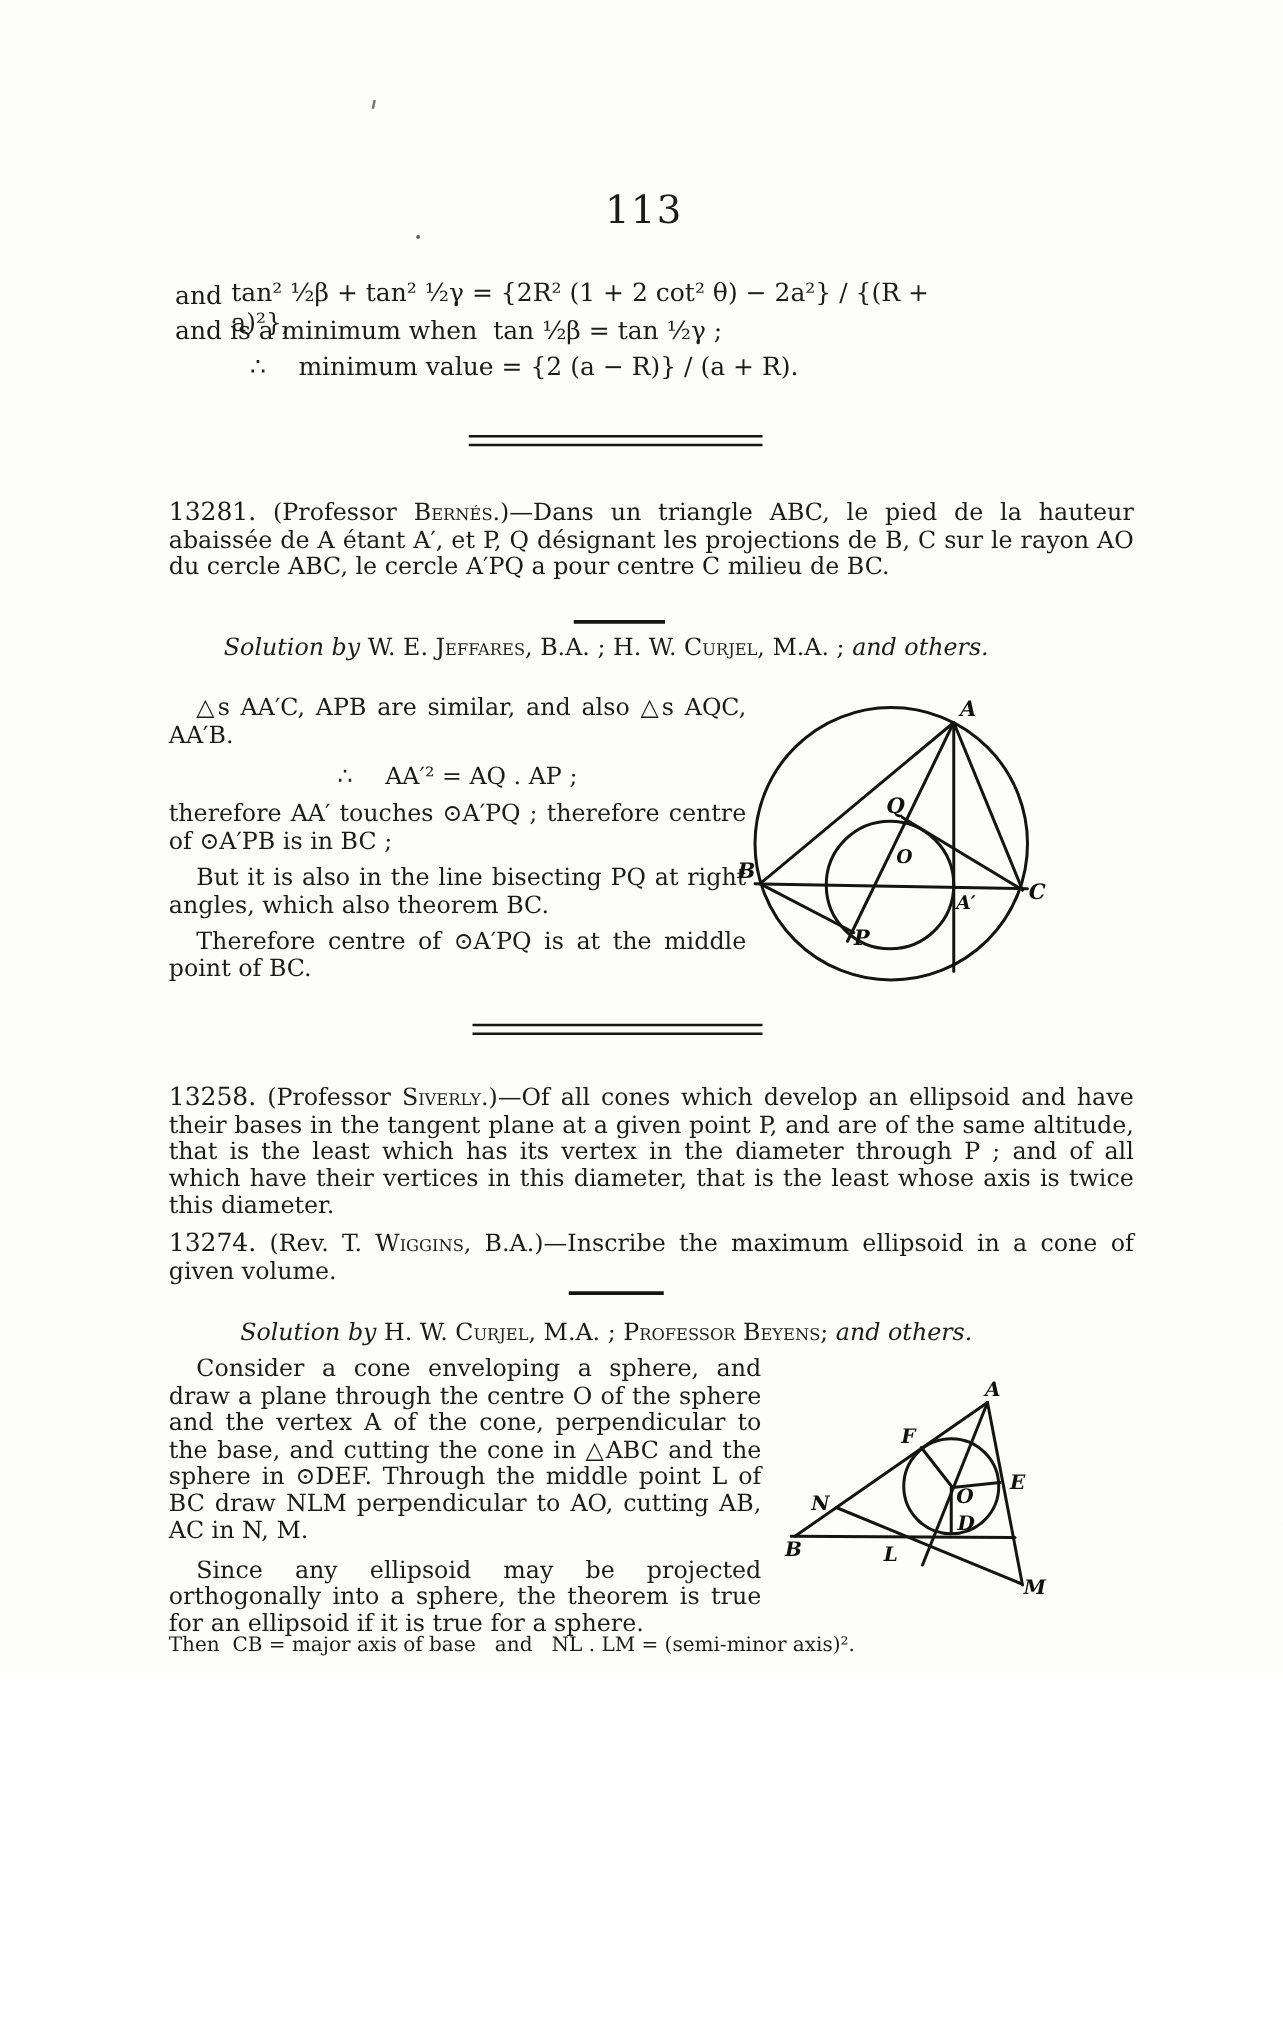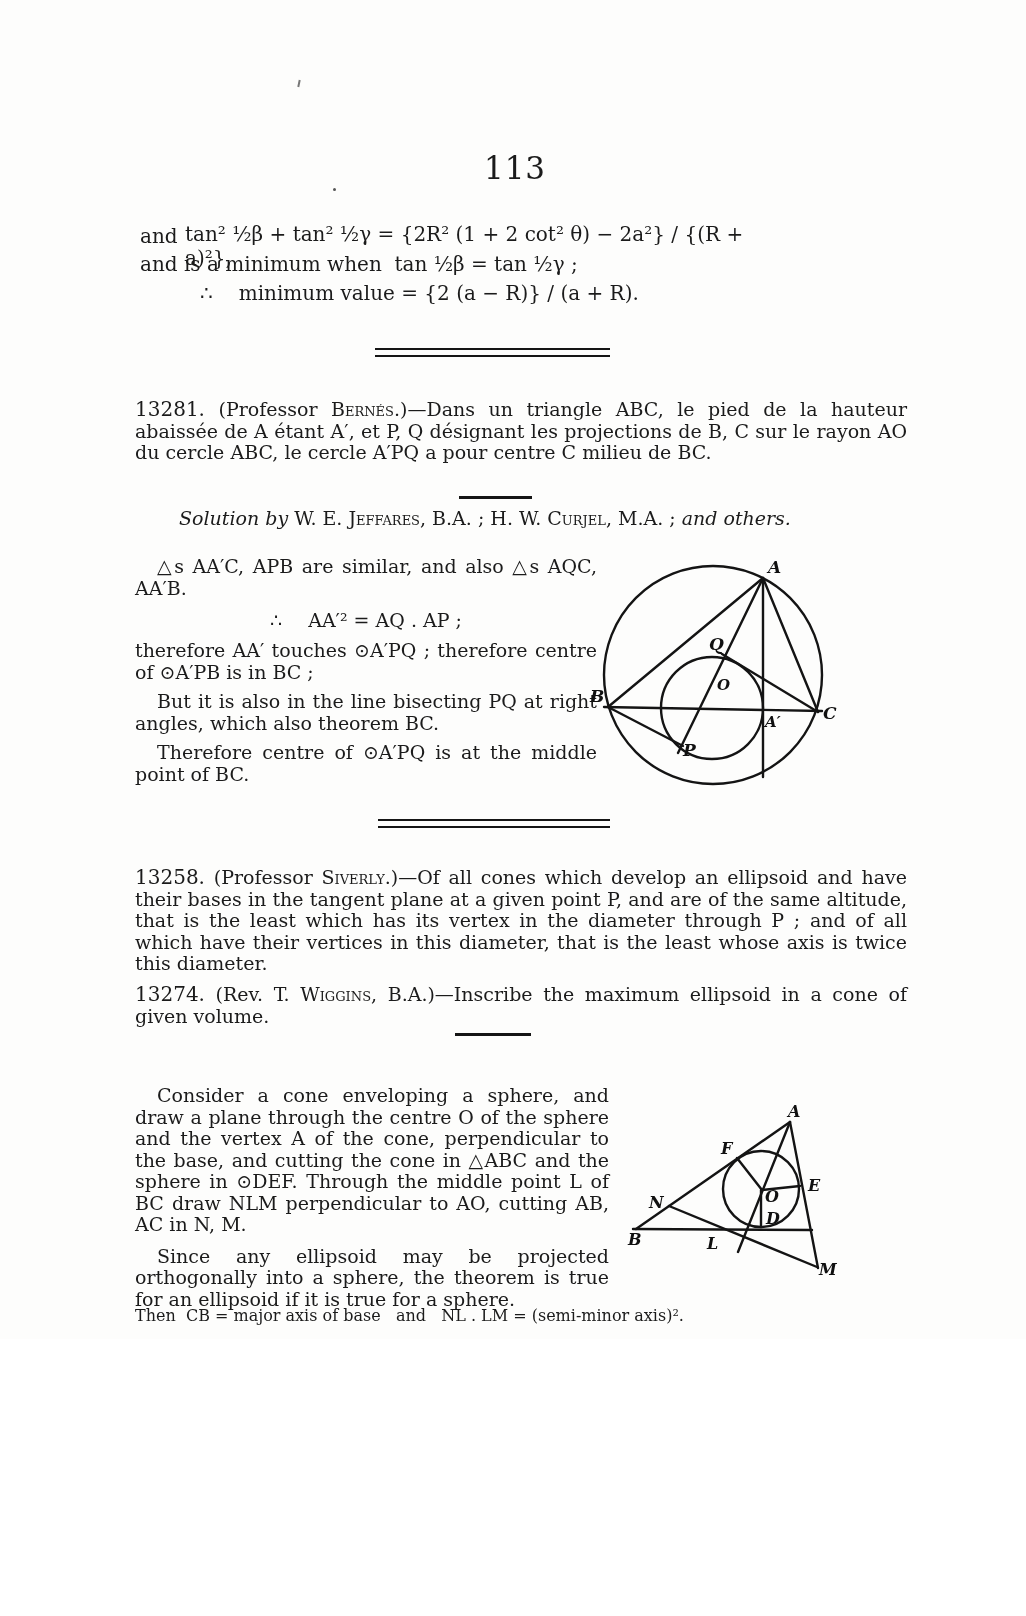--- a/index.html
+++ b/index.html
@@ -123,20 +123,21 @@
   </svg>
 
   <div class="abs dbl-rule rule2"></div>
 
   <div class="abs para justified p13258"><span class="pnum">13258.</span><span> (Professor </span><span class="sc">Siverly</span><span>.)—Of all cones which develop an ellipsoid and have their bases in the tangent plane at a given point P, and are of the same altitude, that is the least which has its vertex in the diameter through P ; and of all which have their vertices in this diameter, that is the least whose axis is twice this diameter.</span></div>
 
   <div class="abs para justified p13274"><span class="pnum">13274.</span><span> (Rev. T. </span><span class="sc">Wiggins</span><span>, B.A.)—Inscribe the maximum ellipsoid in a cone of given volume.</span></div>
 
   <div class="abs short-rule srule2"></div>
 
+  <div class="abs sol-head shead2"><span class="it">Solution by </span><span class="sc">H. W. Curjel, M.A. ; Professor Beyens; </span><span class="it">and others.</span></div>
 
   <div class="abs sol2col">
     <p class="pf indent">Consider a cone enveloping a sphere, and draw a plane through the centre O of the sphere and the vertex A of the cone, perpendicular to the base, and cutting the cone in △ABC and the sphere in ⊙DEF.  Through the middle point L of BC draw NLM perpendicular to AO, cutting AB, AC in N, M.</p>
     <p class="pf indent mt10">Since any ellipsoid may be projected orthogonally into a sphere, the theorem is true for an ellipsoid if it is true for a sphere.</p>
   </div>
 
   <svg class="abs fig fig2" width="316" height="198" viewBox="610 1083 316 198">
     <g class="strokes">
       <circle cx="761" cy="1189" r="38"></circle>
       <line x1="790" y1="1122" x2="636" y2="1229"></line>

